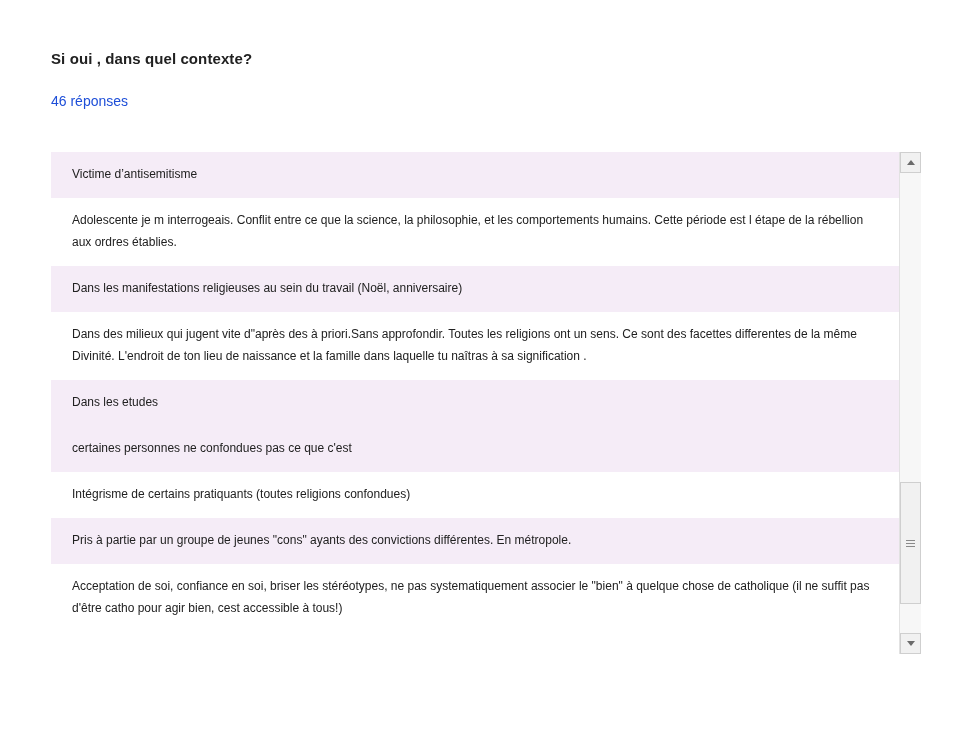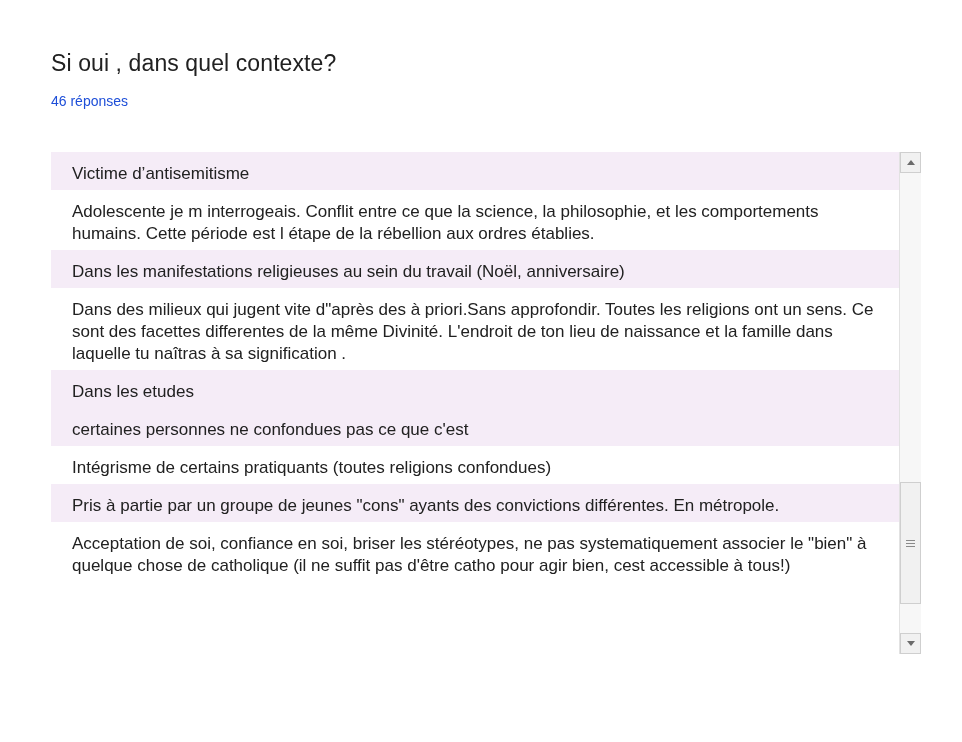--- a/index.html
+++ b/index.html
@@ -17,22 +17,22 @@
   .page {
     position: relative;
     width: 962px;
     height: 742px;
     box-sizing: border-box;
   }
   .question-title {
     position: absolute;
     left: 51px;
     top: 50px;
-    font-size: 23px;
-    font-weight: normal;
+    font-size: 15px;
+    font-weight: bold;
     color: #212121;
     letter-spacing: 0.1px;
   }
   .response-count {
     position: absolute;
     left: 51px;
     top: 93px;
     font-size: 14px;
     color: #1d4ed8;
   }
@@ -48,22 +48,22 @@
   .responses-scrollarea {
     position: absolute;
     left: 0;
     top: 0;
     width: 848px;
     height: 502px;
     overflow: hidden;
   }
   .response-row {
     box-sizing: border-box;
-    padding: 11px 21px 5px 21px;
-    font-size: 17px;
+    padding: 11px 21px 13px 21px;
+    font-size: 12px;
     line-height: 22px;
     color: #212121;
     background: #ffffff;
   }
   .response-row.alt {
     background: #f5ecf7;
   }
   
   .scrollbar {
     position: absolute;

